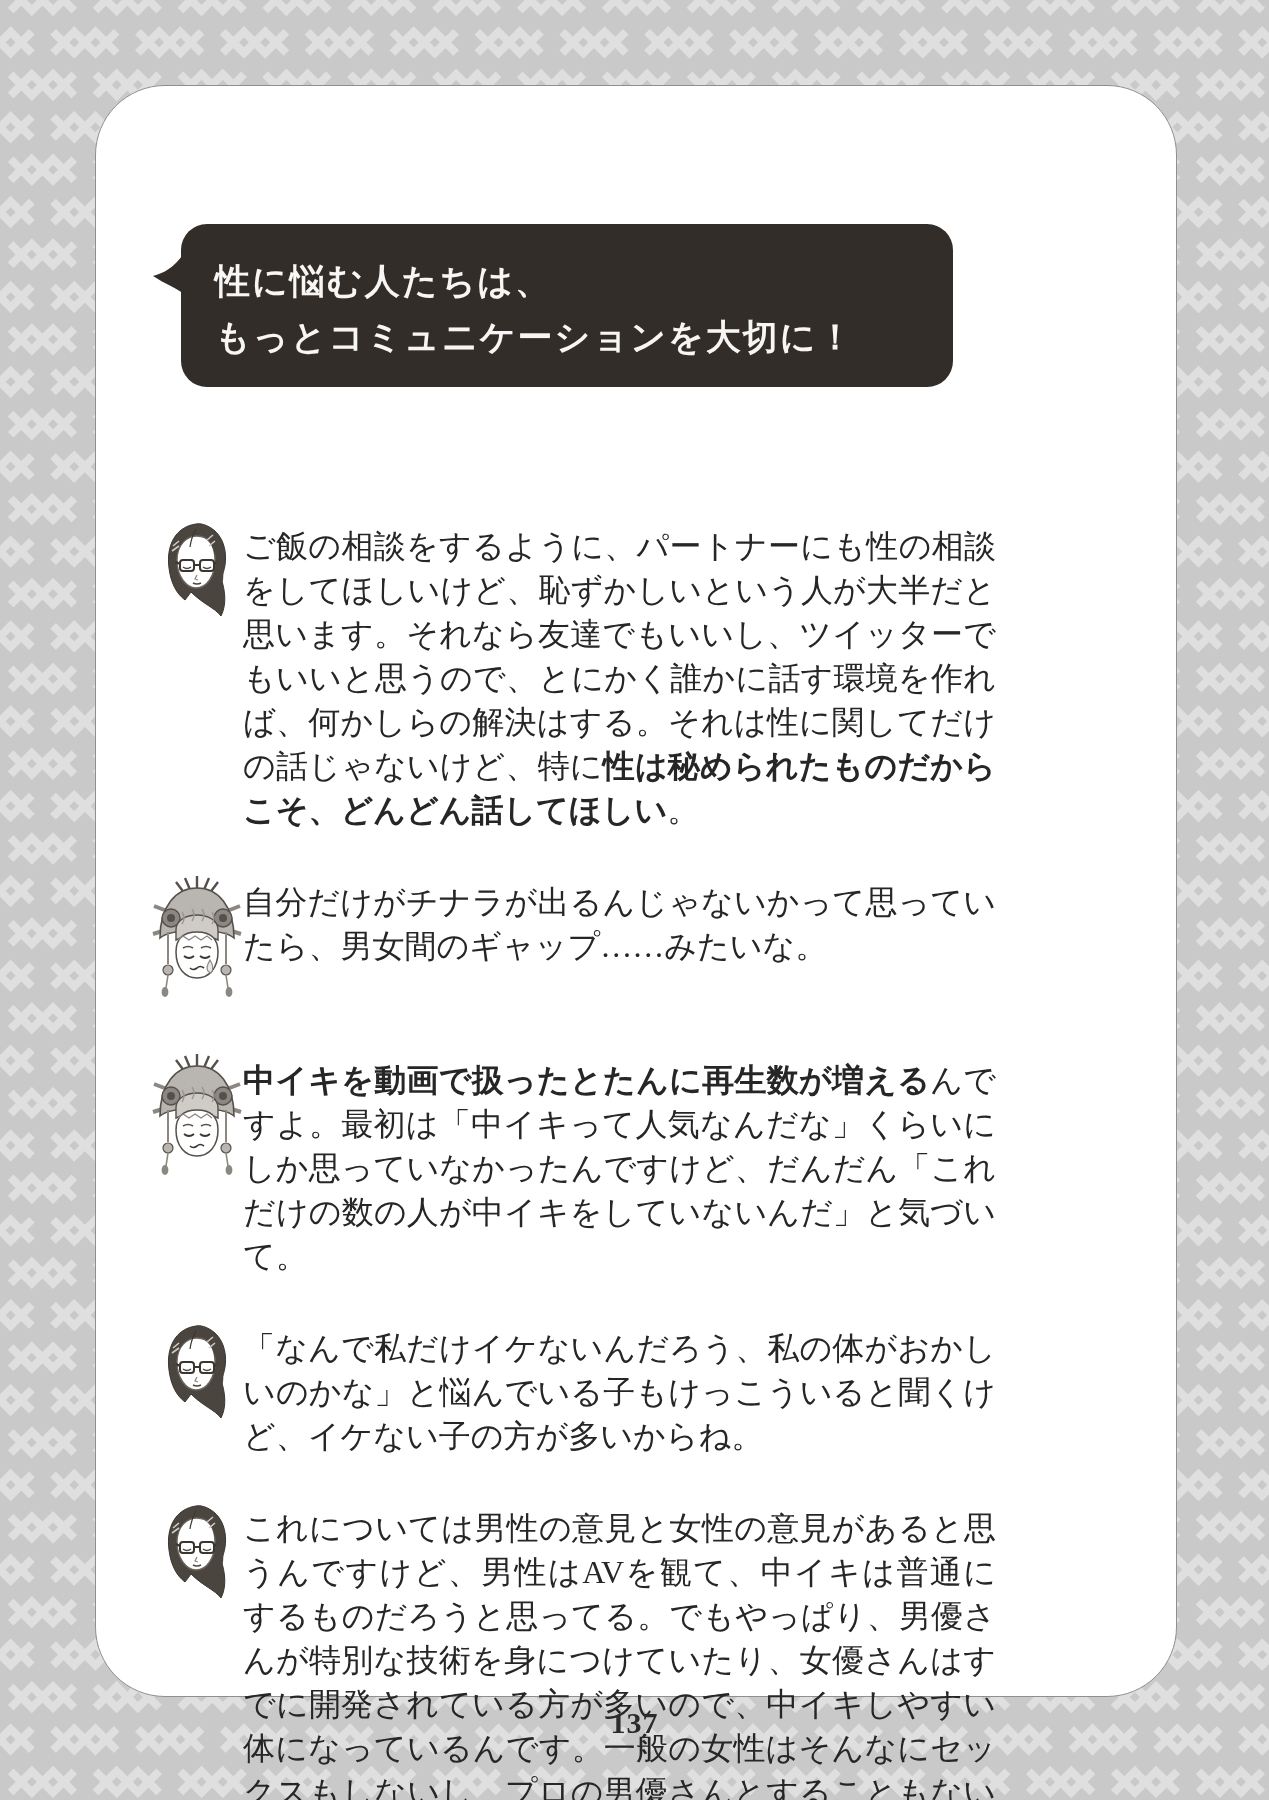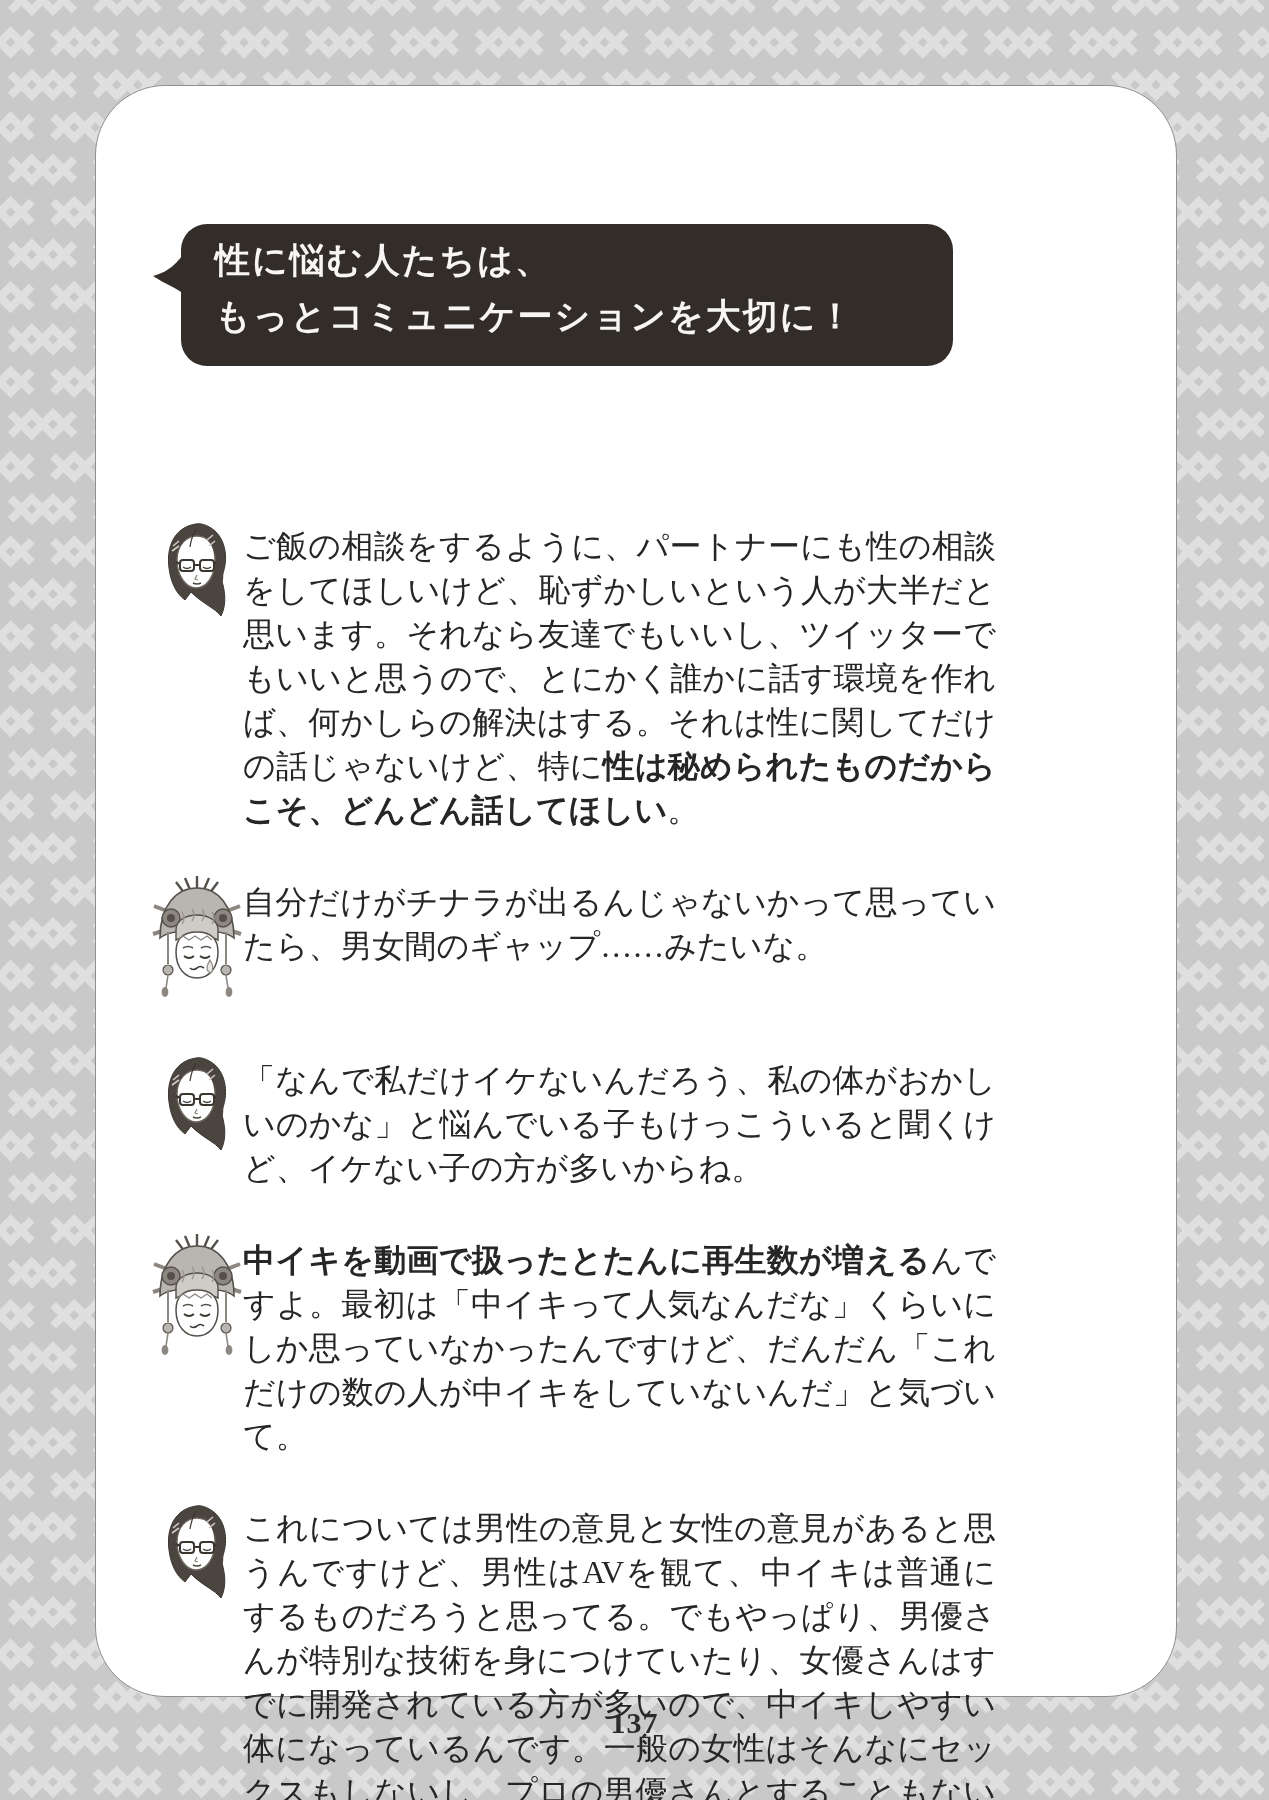--- a/index.html
+++ b/index.html
@@ -10,21 +10,21 @@
   }
   .pattern-bg{position:absolute;inset:0;z-index:0;}
   .card{
     position:absolute;left:95px;top:85px;width:1080px;height:1610px;
     background:#ffffff;border:1px solid #8f8f8f;border-radius:70px;
     z-index:1;
   }
   .title-bubble{
     position:absolute;left:85px;top:138px;width:772px;
     background:#332d29;border-radius:26px;
-    padding:8px 34px 22px 34px;box-sizing:border-box;
+    padding:29px 34px 22px 34px;box-sizing:border-box;
   }
   .title-bubble .t-line{
     color:#f7f6f4;
     font-family:"Liberation Sans","DejaVu Sans",sans-serif;
     font-weight:bold;font-size:35px;line-height:56px;
     letter-spacing:2px;white-space:nowrap;
   }
   .bubble-tail{position:absolute;left:-30px;top:22px;}
   .dialogue{
     position:absolute;left:55px;top:438px;width:845px;
@@ -140,48 +140,20 @@
     <path d="M16,99 L14,112 M74,99 L76,112" stroke="#8c8780" stroke-width="1.6"></path>
     <ellipse cx="13" cy="116" rx="3.4" ry="5" fill="#8c8780"></ellipse>
     <ellipse cx="77" cy="116" rx="3.4" ry="5" fill="#8c8780"></ellipse>
   </svg>
 </div>
     <p class="bubble-text"><span class="seg">自分だけがチナラが出るんじゃないかって思っていたら、男女間のギャップ……みたいな。</span></p>
   </div>
 
   <div class="row">
     <div class="avatar-col">
-  <svg class="av-woman" viewBox="0 0 68 104" xmlns="http://www.w3.org/2000/svg">
-
-    <path d="M33,4 C12,7 3,26 6,48 C8,64 14,74 22,80 L28,72 C40,84 52,88 58,96 C64,84 62,70 58,58 C66,42 64,18 48,8 C43,5 38,3 33,4 Z" fill="#4b453f" stroke="#3a352f" stroke-width="1"></path>
-
-    <path d="M14,40 C14,24 24,16 34,16 C46,16 52,26 52,40 C52,56 44,68 33,68 C23,68 14,56 14,40 Z" fill="#ffffff" stroke="#6b655e" stroke-width="1.4"></path>
-
-    <path d="M33,8 C20,10 13,22 13,36 C16,26 20,20 27,16 C30,14 34,13 38,14 C46,17 50,26 52,36 C54,22 48,10 33,8 Z" fill="#4b453f"></path>
-    <path d="M33,9 C30,14 28,20 27,27" fill="none" stroke="#3a352f" stroke-width="1.2"></path>
-
-    <path d="M10,26 l6,-5 M9,31 l7,-5 M44,20 l6,-5 M46,26 l6,-5" stroke="#cfcac4" stroke-width="1.6" fill="none"></path>
-
-    <rect x="17" y="40" width="14" height="11" rx="3" fill="none" stroke="#3a352f" stroke-width="2"></rect>
-    <rect x="37" y="40" width="14" height="11" rx="3" fill="none" stroke="#3a352f" stroke-width="2"></rect>
-    <path d="M31,45 h6 M17,44 l-4,-2 M51,44 l4,-2" fill="none" stroke="#3a352f" stroke-width="2"></path>
-
-    <path d="M20,47 q4,3 8,0 M40,47 q4,3 8,0" fill="none" stroke="#4b453f" stroke-width="1.5"></path>
-
-    <path d="M34,55 l-2,4 l3,1" fill="none" stroke="#8a847c" stroke-width="1.2"></path>
-    <path d="M30,63 q4,2 8,0" fill="none" stroke="#4b453f" stroke-width="1.6"></path>
-
-    <path d="M52,40 C56,52 56,66 50,80 C56,74 62,64 60,48 Z" fill="#4b453f"></path>
-  </svg>
-</div>
-    <p class="bubble-text"><span class="seg">「なんで私だけイケないんだろう、私の体がおかしいのかな」と悩んでいる子もけっこういると聞くけど、イケない子の方が多いからね。</span></p>
-  </div>
-
-  <div class="row">
-    <div class="avatar-col">
   <svg class="av-oiran" viewBox="0 0 90 134" xmlns="http://www.w3.org/2000/svg">
 
     <path d="M39,16 L33,2 M45,14 L45,0 M51,16 L57,2 M33,18 L24,6 M57,18 L66,6" stroke="#55504a" stroke-width="2.4" fill="none"></path>
 
     <path d="M2,30 L28,40 M88,30 L62,40 M1,58 L20,52 M89,58 L70,52" stroke="#8c8780" stroke-width="4" fill="none"></path>
 
     <path d="M8,62 C8,30 24,12 45,12 C66,12 82,30 82,62 C70,52 20,52 8,62 Z" fill="#b9b6b1" stroke="#55504a" stroke-width="1.6"></path>
 
     <circle cx="19" cy="42" r="9" fill="#8c8780" stroke="#55504a" stroke-width="1.4"></circle>
     <circle cx="19" cy="42" r="4" fill="#55504a"></circle>
@@ -230,18 +202,46 @@
     <path d="M31,45 h6 M17,44 l-4,-2 M51,44 l4,-2" fill="none" stroke="#3a352f" stroke-width="2"></path>
 
     <path d="M20,47 q4,3 8,0 M40,47 q4,3 8,0" fill="none" stroke="#4b453f" stroke-width="1.5"></path>
 
     <path d="M34,55 l-2,4 l3,1" fill="none" stroke="#8a847c" stroke-width="1.2"></path>
     <path d="M30,63 q4,2 8,0" fill="none" stroke="#4b453f" stroke-width="1.6"></path>
 
     <path d="M52,40 C56,52 56,66 50,80 C56,74 62,64 60,48 Z" fill="#4b453f"></path>
   </svg>
 </div>
+    <p class="bubble-text"><span class="seg">「なんで私だけイケないんだろう、私の体がおかしいのかな」と悩んでいる子もけっこういると聞くけど、イケない子の方が多いからね。</span></p>
+  </div>
+
+  <div class="row">
+    <div class="avatar-col">
+  <svg class="av-woman" viewBox="0 0 68 104" xmlns="http://www.w3.org/2000/svg">
+
+    <path d="M33,4 C12,7 3,26 6,48 C8,64 14,74 22,80 L28,72 C40,84 52,88 58,96 C64,84 62,70 58,58 C66,42 64,18 48,8 C43,5 38,3 33,4 Z" fill="#4b453f" stroke="#3a352f" stroke-width="1"></path>
+
+    <path d="M14,40 C14,24 24,16 34,16 C46,16 52,26 52,40 C52,56 44,68 33,68 C23,68 14,56 14,40 Z" fill="#ffffff" stroke="#6b655e" stroke-width="1.4"></path>
+
+    <path d="M33,8 C20,10 13,22 13,36 C16,26 20,20 27,16 C30,14 34,13 38,14 C46,17 50,26 52,36 C54,22 48,10 33,8 Z" fill="#4b453f"></path>
+    <path d="M33,9 C30,14 28,20 27,27" fill="none" stroke="#3a352f" stroke-width="1.2"></path>
+
+    <path d="M10,26 l6,-5 M9,31 l7,-5 M44,20 l6,-5 M46,26 l6,-5" stroke="#cfcac4" stroke-width="1.6" fill="none"></path>
+
+    <rect x="17" y="40" width="14" height="11" rx="3" fill="none" stroke="#3a352f" stroke-width="2"></rect>
+    <rect x="37" y="40" width="14" height="11" rx="3" fill="none" stroke="#3a352f" stroke-width="2"></rect>
+    <path d="M31,45 h6 M17,44 l-4,-2 M51,44 l4,-2" fill="none" stroke="#3a352f" stroke-width="2"></path>
+
+    <path d="M20,47 q4,3 8,0 M40,47 q4,3 8,0" fill="none" stroke="#4b453f" stroke-width="1.5"></path>
+
+    <path d="M34,55 l-2,4 l3,1" fill="none" stroke="#8a847c" stroke-width="1.2"></path>
+    <path d="M30,63 q4,2 8,0" fill="none" stroke="#4b453f" stroke-width="1.6"></path>
+
+    <path d="M52,40 C56,52 56,66 50,80 C56,74 62,64 60,48 Z" fill="#4b453f"></path>
+  </svg>
+</div>
     <p class="bubble-text"><span class="seg">これについては男性の意見と女性の意見があると思うんですけど、男性はAVを観て、中イキは普通にするものだろうと思ってる。でもやっぱり、男優さんが特別な技術を身につけていたり、女優さんはすでに開発されている方が多いので、中イキしやすい体になっているんです。一般の女性はそんなにセックスもしないし、プロの男優さんとすることもないから、未開発のままだったりするので中イキはそうそうしない。アンケートをしても、8、７割の女性が中イキを知らないんですよ。すでにそこで</span><span class="seg bold">意外とみんな出る</span><span class="seg">が生まれているじゃないですか。</span></p>
   </div>
 </div>
 </div>
 
 <div class="page-number">137</div>
 
 </body></html>

